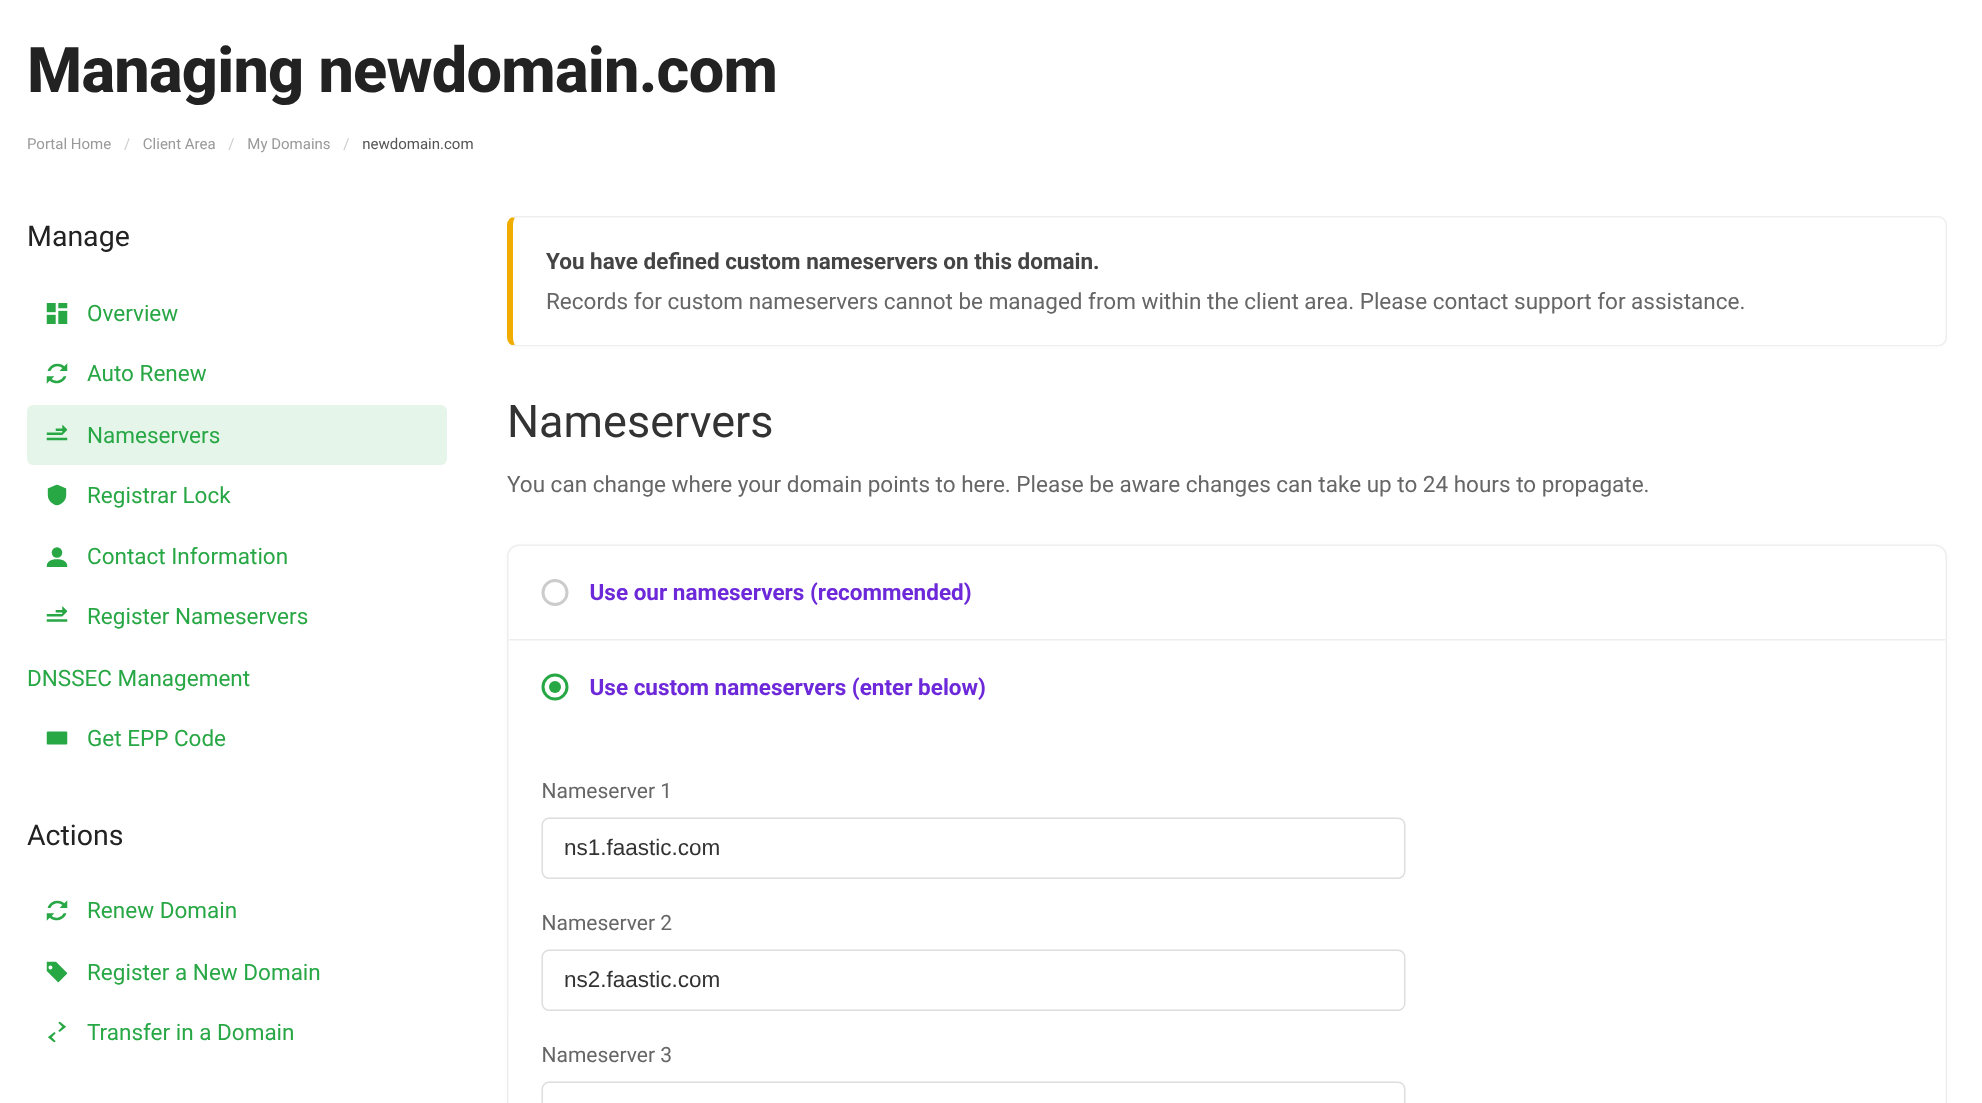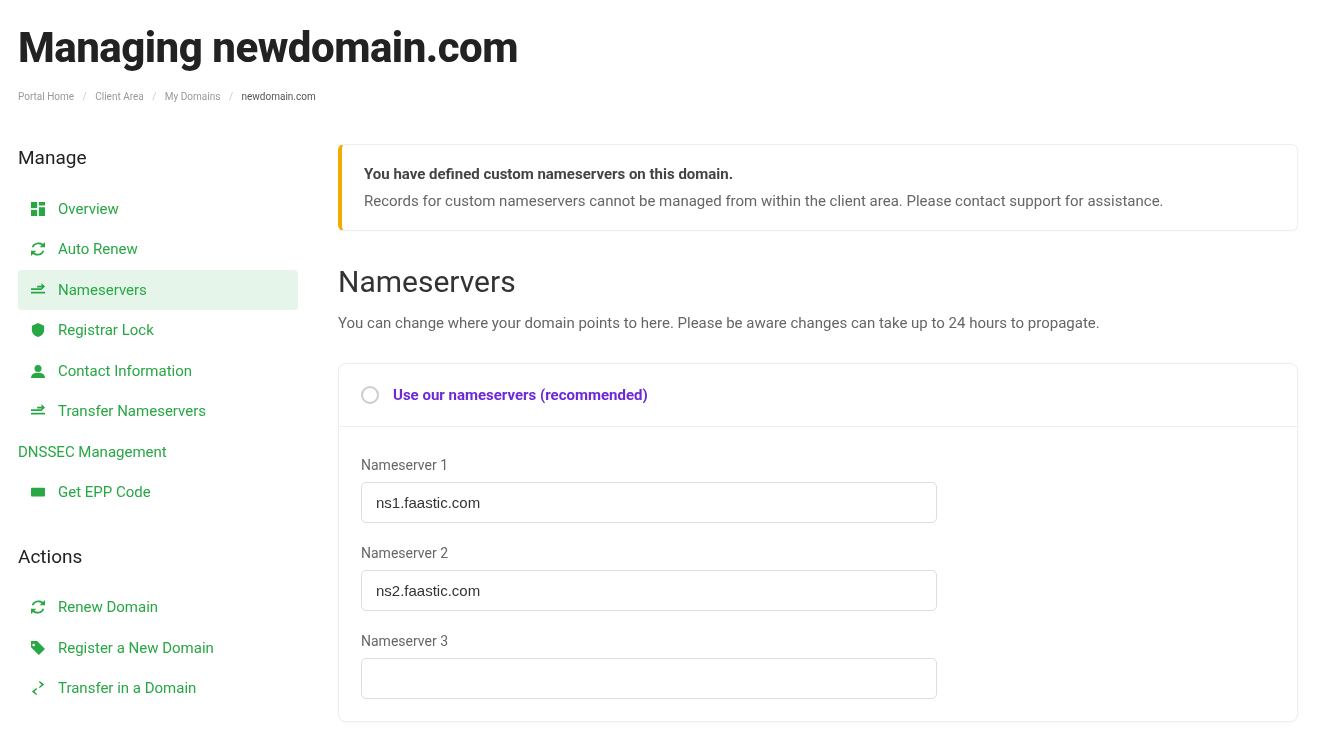--- a/index.html
+++ b/index.html
@@ -243,21 +243,21 @@
           </span>
           <span>Contact Information</span>
         </div>
 
         <div class="sidebar-item">
           <span class="icon">
             <svg viewBox="0 0 16 16">
                 <path d="M12 0l4 4-4 4V5H7V3h5V0zM0 6h12v2H0zM0 10h16v2H0z"></path>
               </svg>
           </span>
-          <span>Transfer Nameservers</span>
+          <span>Register Nameservers</span>
         </div>
 
         <div class="sidebar-item no-icon">
           <span>DNSSEC Management</span>
         </div>
 
         <div class="sidebar-item">
           <span class="icon">
             <svg viewBox="0 0 16 16">
                 <rect x="0" y="3" width="16" height="10" rx="1"></rect>
@@ -305,20 +305,24 @@
         <div class="alert-body">Records for custom nameservers cannot be managed from within the client area. Please contact support for assistance.</div>
       </div>
 
       <h2 class="section-title">Nameservers</h2>
       <p class="section-sub">You can change where your domain points to here. Please be aware changes can take up to 24 hours to propagate.</p>
 
       <div class="panel">
         <div class="radio-row">
           <span class="radio"></span>
           <span class="radio-label">Use our nameservers (recommended)</span>
+        </div>
+        <div class="radio-row" style="border-bottom:none;">
+          <span class="radio selected"></span>
+          <span class="radio-label">Use custom nameservers (enter below)</span>
         </div>
 
         <div class="form-area">
           <div class="field">
             <label class="field-label">Nameserver 1</label>
             <input type="text" value="ns1.faastic.com" style="">
           </div>
           <div class="field">
             <label class="field-label">Nameserver 2</label>
             <input type="text" value="ns2.faastic.com" style="">

